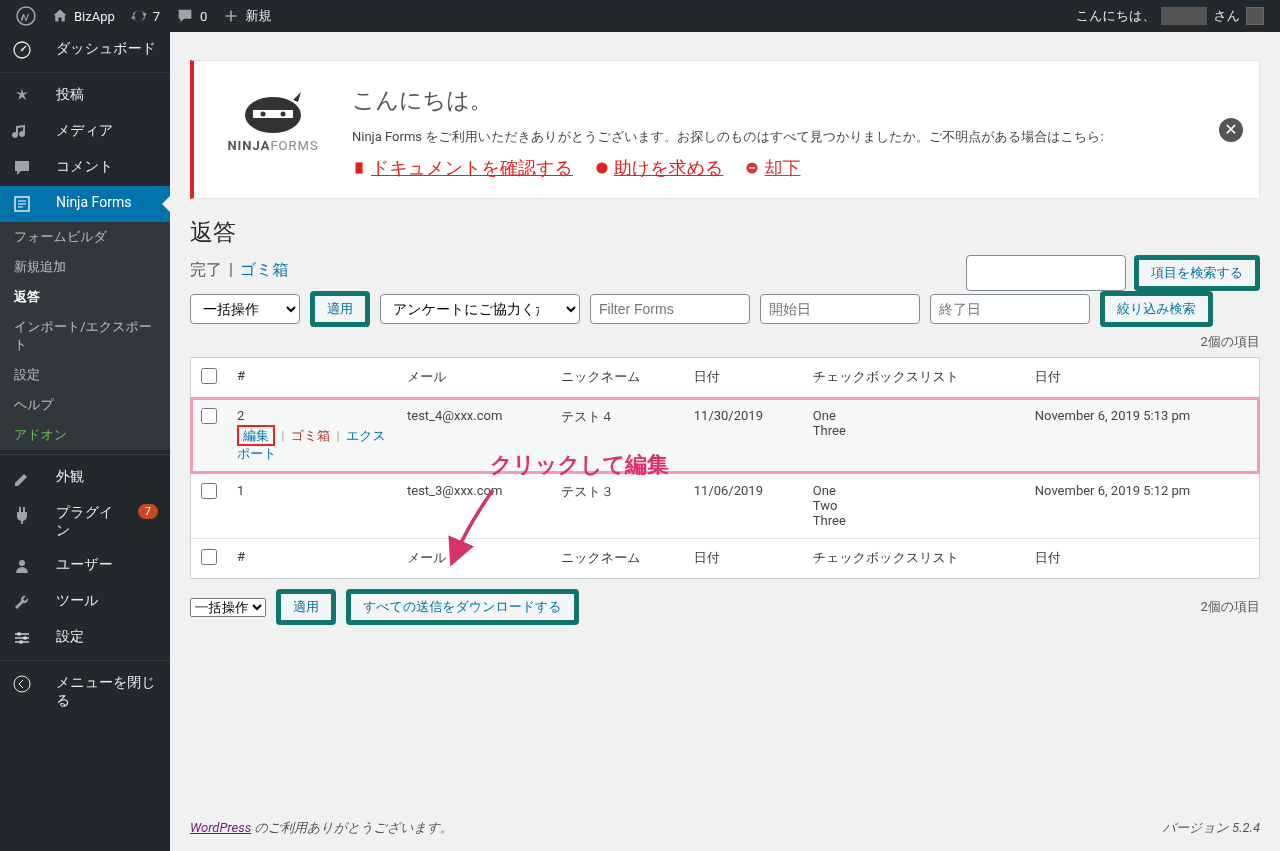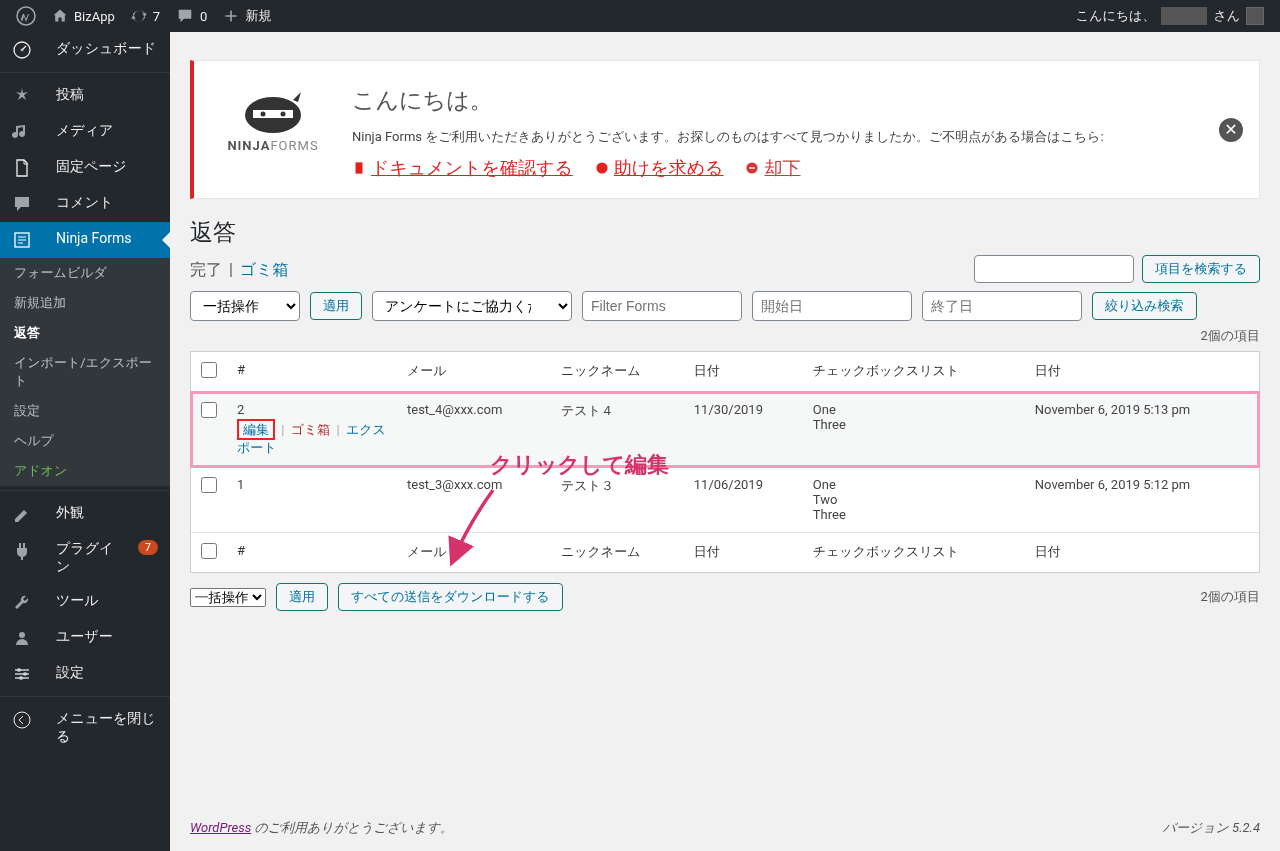--- a/index.html
+++ b/index.html
@@ -48,21 +48,21 @@
 
 h1.page-title { font-size: 23px; font-weight: 400; margin: 18px 0 12px 0; color: #23282d; }
 
 .subsubsub { font-size: 16px; margin-bottom: 10px; }
 .subsubsub .done { color: #555; }
 .subsubsub .trash { color: #0073aa; }
 .subsubsub .sep { color: #555; margin: 0 3px; }
 
 .top-actions { float: right; margin-top: -36px; display: flex; gap: 8px; }
 .top-actions input[type=text] { border: 1px solid #7e8993; border-radius: 4px; padding: 4px 8px; font-size: 13px; width: 160px; background: #fff; }
-.btn { background: #f3f5f6; border: 1px solid #0f766e; border-radius: 4px; padding: 4px 12px; font-size: 13px; cursor: pointer; color: #0071a1; }
+.btn { background: #f3f5f6; border: 5px solid #0f766e; border-radius: 4px; padding: 4px 12px; font-size: 13px; cursor: pointer; color: #0071a1; }
 
 
 .filter-row { display: flex; gap: 10px; align-items: center; flex-wrap: wrap; margin-bottom: 6px; }
 .filter-row select, .filter-row input[type=text] { border: 1px solid #7e8993; border-radius: 4px; padding: 3px 24px 3px 8px; font-size: 14px; background: #fff; height: 30px; }
 .filter-row .form-select { width: 200px; }
 .filter-row input.filter-forms { width: 160px; }
 .filter-row input.date-in { width: 160px; }
 .items-count { text-align: right; font-size: 13px; color: #555; margin-bottom: 6px; }
 
 
@@ -155,27 +155,20 @@
       <svg viewBox="0 0 20 20">
         <path d="M10 2l1 5 5-1-4 3 2 5-4-3-4 3 2-5-4-3 5 1z"></path>
       </svg>
       <span>投稿</span>
     </div>
   <div class="menu-item">
       <svg viewBox="0 0 20 20">
         <path d="M13 3v9a3 3 0 1 1-2-2.8V5l-5 1v7a3 3 0 1 1-2-2.8V4l9-1z"></path>
       </svg>
       <span>メディア</span>
-    </div>
-  <div class="menu-item">
-      <svg viewBox="0 0 20 20">
-        <path d="M5 2h7l3 3v13H5z" fill="none" stroke="currentColor" stroke-width="1.3"></path>
-        <path d="M12 2v4h4" fill="none" stroke="currentColor"></path>
-      </svg>
-      <span>固定ページ</span>
     </div>
   <div class="menu-item">
       <svg viewBox="0 0 20 20">
         <path d="M3 3h14v10H9l-4 4v-4H3z"></path>
       </svg>
       <span>コメント</span>
     </div>
   <div class="menu-item current">
       <svg viewBox="0 0 20 20">
         <rect x="3" y="3" width="14" height="14" fill="none" stroke="#fff" stroke-width="1.3"></rect>
@@ -201,30 +194,30 @@
     </div>
   <div class="menu-item">
       <svg viewBox="0 0 20 20">
         <path d="M7 3v5H5v4a5 5 0 0 0 4 4.9V20h2v-3.1A5 5 0 0 0 15 12V8h-2V3h-2v5H9V3z"></path>
       </svg>
       <span>プラグイン</span>
       <span class="badge">7</span>
     </div>
   <div class="menu-item">
       <svg viewBox="0 0 20 20">
-        <path d="M14 4a4 4 0 0 0-5 5l-6 6 2 2 6-6a4 4 0 0 0 5-5l-3 3-2-2z"></path>
-      </svg>
-      <span>ツール</span>
-    </div>
-  <div class="menu-item">
-      <svg viewBox="0 0 20 20">
         <circle cx="10" cy="7" r="3"></circle>
         <path d="M4 17a6 6 0 0 1 12 0z"></path>
       </svg>
       <span>ユーザー</span>
+    </div>
+  <div class="menu-item">
+      <svg viewBox="0 0 20 20">
+        <path d="M14 4a4 4 0 0 0-5 5l-6 6 2 2 6-6a4 4 0 0 0 5-5l-3 3-2-2z"></path>
+      </svg>
+      <span>ツール</span>
     </div>
   <div class="menu-item">
       <svg viewBox="0 0 20 20">
         <rect x="3" y="5" width="14" height="2"></rect>
         <rect x="3" y="9" width="14" height="2"></rect>
         <rect x="3" y="13" width="14" height="2"></rect>
         <circle cx="7" cy="6" r="2"></circle>
         <circle cx="13" cy="10" r="2"></circle>
         <circle cx="9" cy="14" r="2"></circle>
       </svg>

